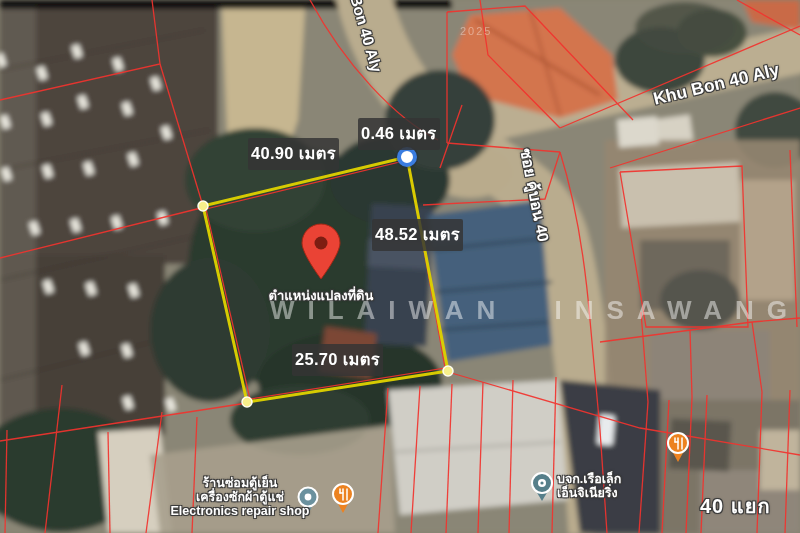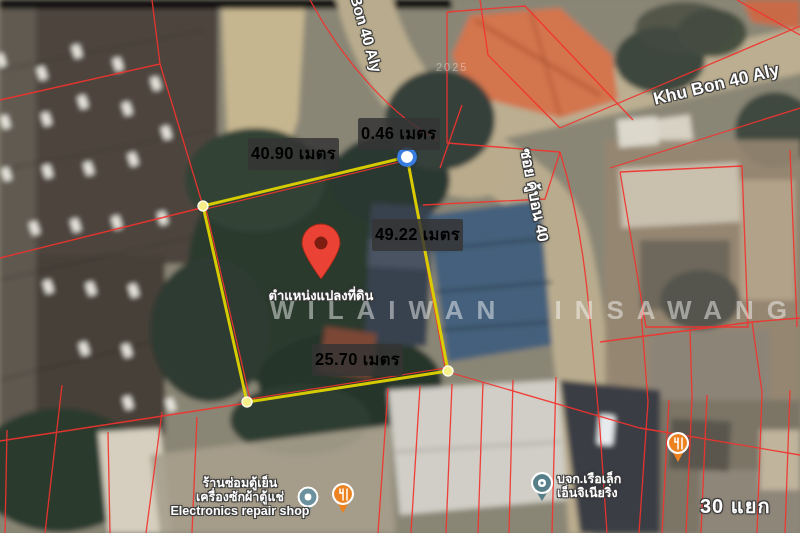--- a/index.html
+++ b/index.html
@@ -4,39 +4,39 @@
 <style>
   html,body{margin:0;padding:0;background:#222;}
   #screen{
     position:relative;width:800px;height:533px;overflow:hidden;
     background:#878371;font-family:"Liberation Sans",sans-serif;
   }
   #screen svg{position:absolute;left:0;top:0;}
   .abs{position:absolute;}
   
   .mlabel{
-    position:absolute;background:rgba(52,52,52,.84);color:#000000;
+    position:absolute;background:rgba(52,52,52,.84);color:#ffffff;
     font:600 16.5px "Liberation Sans",sans-serif;padding:2px 3px 4px;
     border-radius:2px;white-space:nowrap;letter-spacing:.3px;
   }
   
   .outline-txt{
     color:#fff;font-weight:700;white-space:nowrap;
     text-shadow:-1px -1px 0 #3c3c3c,1px -1px 0 #3c3c3c,-1px 1px 0 #3c3c3c,
                  1px 1px 0 #3c3c3c,0 0 3px rgba(0,0,0,.65);
   }
   .poi-label{position:absolute;font-size:12.5px;line-height:1.1;}
   .street{position:absolute;font-size:17px;}
   .watermark{
     position:absolute;left:0;right:0;top:295px;text-align:right;
     color:rgba(255,255,255,.46);font-weight:600;font-size:26px;
     letter-spacing:13px;word-spacing:26px;white-space:nowrap;
   }
-  .imgyear{position:absolute;left:436px;top:25px;color:rgba(255,255,255,.38);
-    font-size:11px;letter-spacing:2px;margin-top:36px;}
+  .imgyear{position:absolute;left:460px;top:25px;color:rgba(255,255,255,.38);
+    font-size:11px;letter-spacing:2px;}
 </style>
 </head>
 <body>
 
 <div id="screen">
 
   <svg width="800" height="533" viewBox="0 0 800 533">
     <defs>
       <filter id="soft" x="-5%" y="-5%" width="110%" height="110%">
         <feGaussianBlur stdDeviation="2.6"></feGaussianBlur>
@@ -236,29 +236,29 @@
         <line x1="675" y1="438" x2="675" y2="442"></line>
           <line x1="678" y1="438" x2="678" y2="449"></line>
         <line x1="675" y1="442" x2="678" y2="442"></line>
           <line x1="682" y1="438" x2="682" y2="449"></line>
       </g>
     </g>
   </svg>
 
   <div class="mlabel" style="left:248px;top:138px">40.90 เมตร</div>
   <div class="mlabel" style="left:358px;top:118px">0.46 เมตร</div>
-  <div class="mlabel" style="left:372px;top:219px">49.22 เมตร</div>
-  <div class="mlabel" style="left:312px;top:344px">25.70 เมตร</div>
+  <div class="mlabel" style="left:372px;top:219px">48.52 เมตร</div>
+  <div class="mlabel" style="left:292px;top:344px">25.70 เมตร</div>
 
   <div class="abs outline-txt" style="left:321px;top:285px;transform:translateX(-50%);font-size:13px">ตำแหน่งแปลงที่ดิน</div>
 
   <div class="street outline-txt" style="left:354px;top:-40px;transform:rotate(74deg);transform-origin:0 0;font-size:15.5px">Khu Bon 40 Aly</div>
   <div class="street outline-txt" style="left:652px;top:74px;transform:rotate(-13.5deg);font-size:17.5px">Khu Bon 40 Aly</div>
   <div class="street outline-txt" style="left:538px;top:146px;transform:rotate(79deg);transform-origin:0 0;font-size:15.5px">ซอย คู้บอน 40</div>
-  <div class="abs outline-txt" style="left:700px;top:490px;font-size:20px;letter-spacing:1px">30 แยก</div>
+  <div class="abs outline-txt" style="left:700px;top:490px;font-size:20px;letter-spacing:1px">40 แยก</div>
 
   <div class="poi-label outline-txt" style="left:160px;top:477px;width:160px;text-align:center">
     <div>ร้านซ่อมตู้เย็น</div>
     <div>เครื่องซักผ้าตู้แช่</div>
     <div>Electronics repair shop</div>
   </div>
   <div class="poi-label outline-txt" style="left:557px;top:473px">
     <div>บจก.เรือเล็ก</div>
     <div>เอ็นจิเนียริ่ง</div>
   </div>

